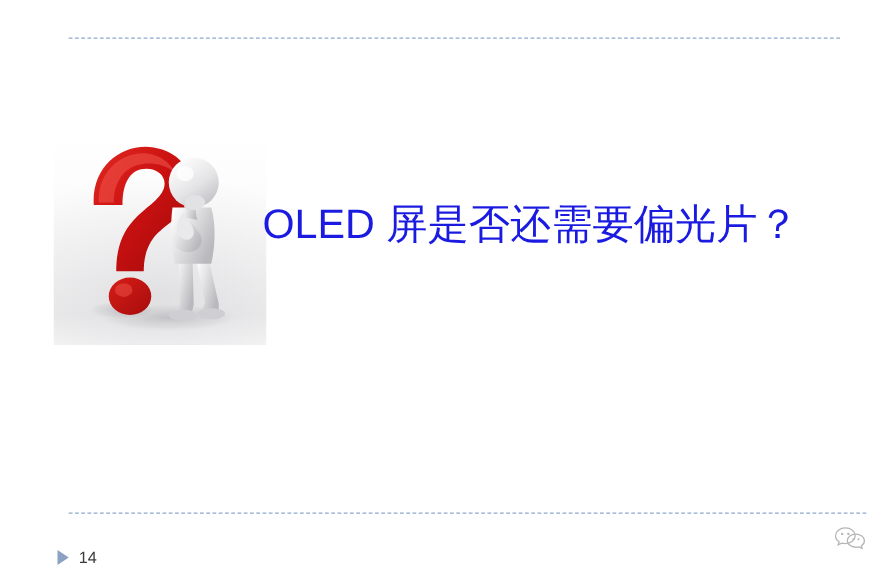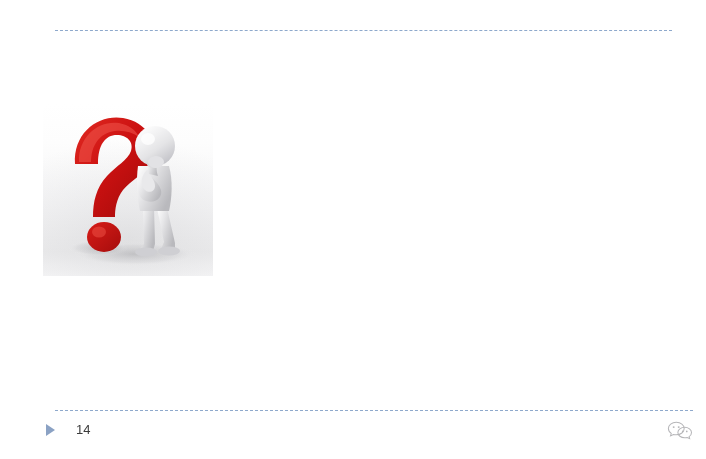--- a/index.html
+++ b/index.html
@@ -67,24 +67,24 @@
     letter-spacing: 0px;
     color: #1a1ae0;
     white-space: nowrap;
     font-weight: 400;
   }
 
   
   .page-marker {
     position: absolute;
     left: 46px;
-    top: 423px;
+    top: 439px;
     display: flex;
     align-items: center;
-    gap: 21px;
+    gap: 8px;
   }
   .tri-icon {
     width: 0;
     height: 0;
     border-left: 9px solid #8ba2c4;
     border-top: 6px solid transparent;
     border-bottom: 6px solid transparent;
     display: block;
   }
   .page-num {
@@ -189,20 +189,21 @@
 
       <rect x="104" y="54" width="13" height="10" rx="5" fill="#dcdcdf"></rect>
 
       <ellipse cx="112" cy="42" rx="20" ry="20" fill="url(#headGrad)"></ellipse>
       <ellipse cx="105" cy="35" rx="7" ry="6" fill="#ffffff" opacity="0.75"></ellipse>
 
       <ellipse cx="113" cy="58" rx="8" ry="6" fill="#e2e2e5"></ellipse>
     </svg>
   </div>
 
+  <div class="title">OLED 屏是否还需要偏光片？</div>
 
   <div class="rule rule-bottom"></div>
 
   <div class="page-marker">
     <span class="tri-icon"></span>
     <span class="page-num">14</span>
   </div>
 
   <div class="watermark">
     <span>

